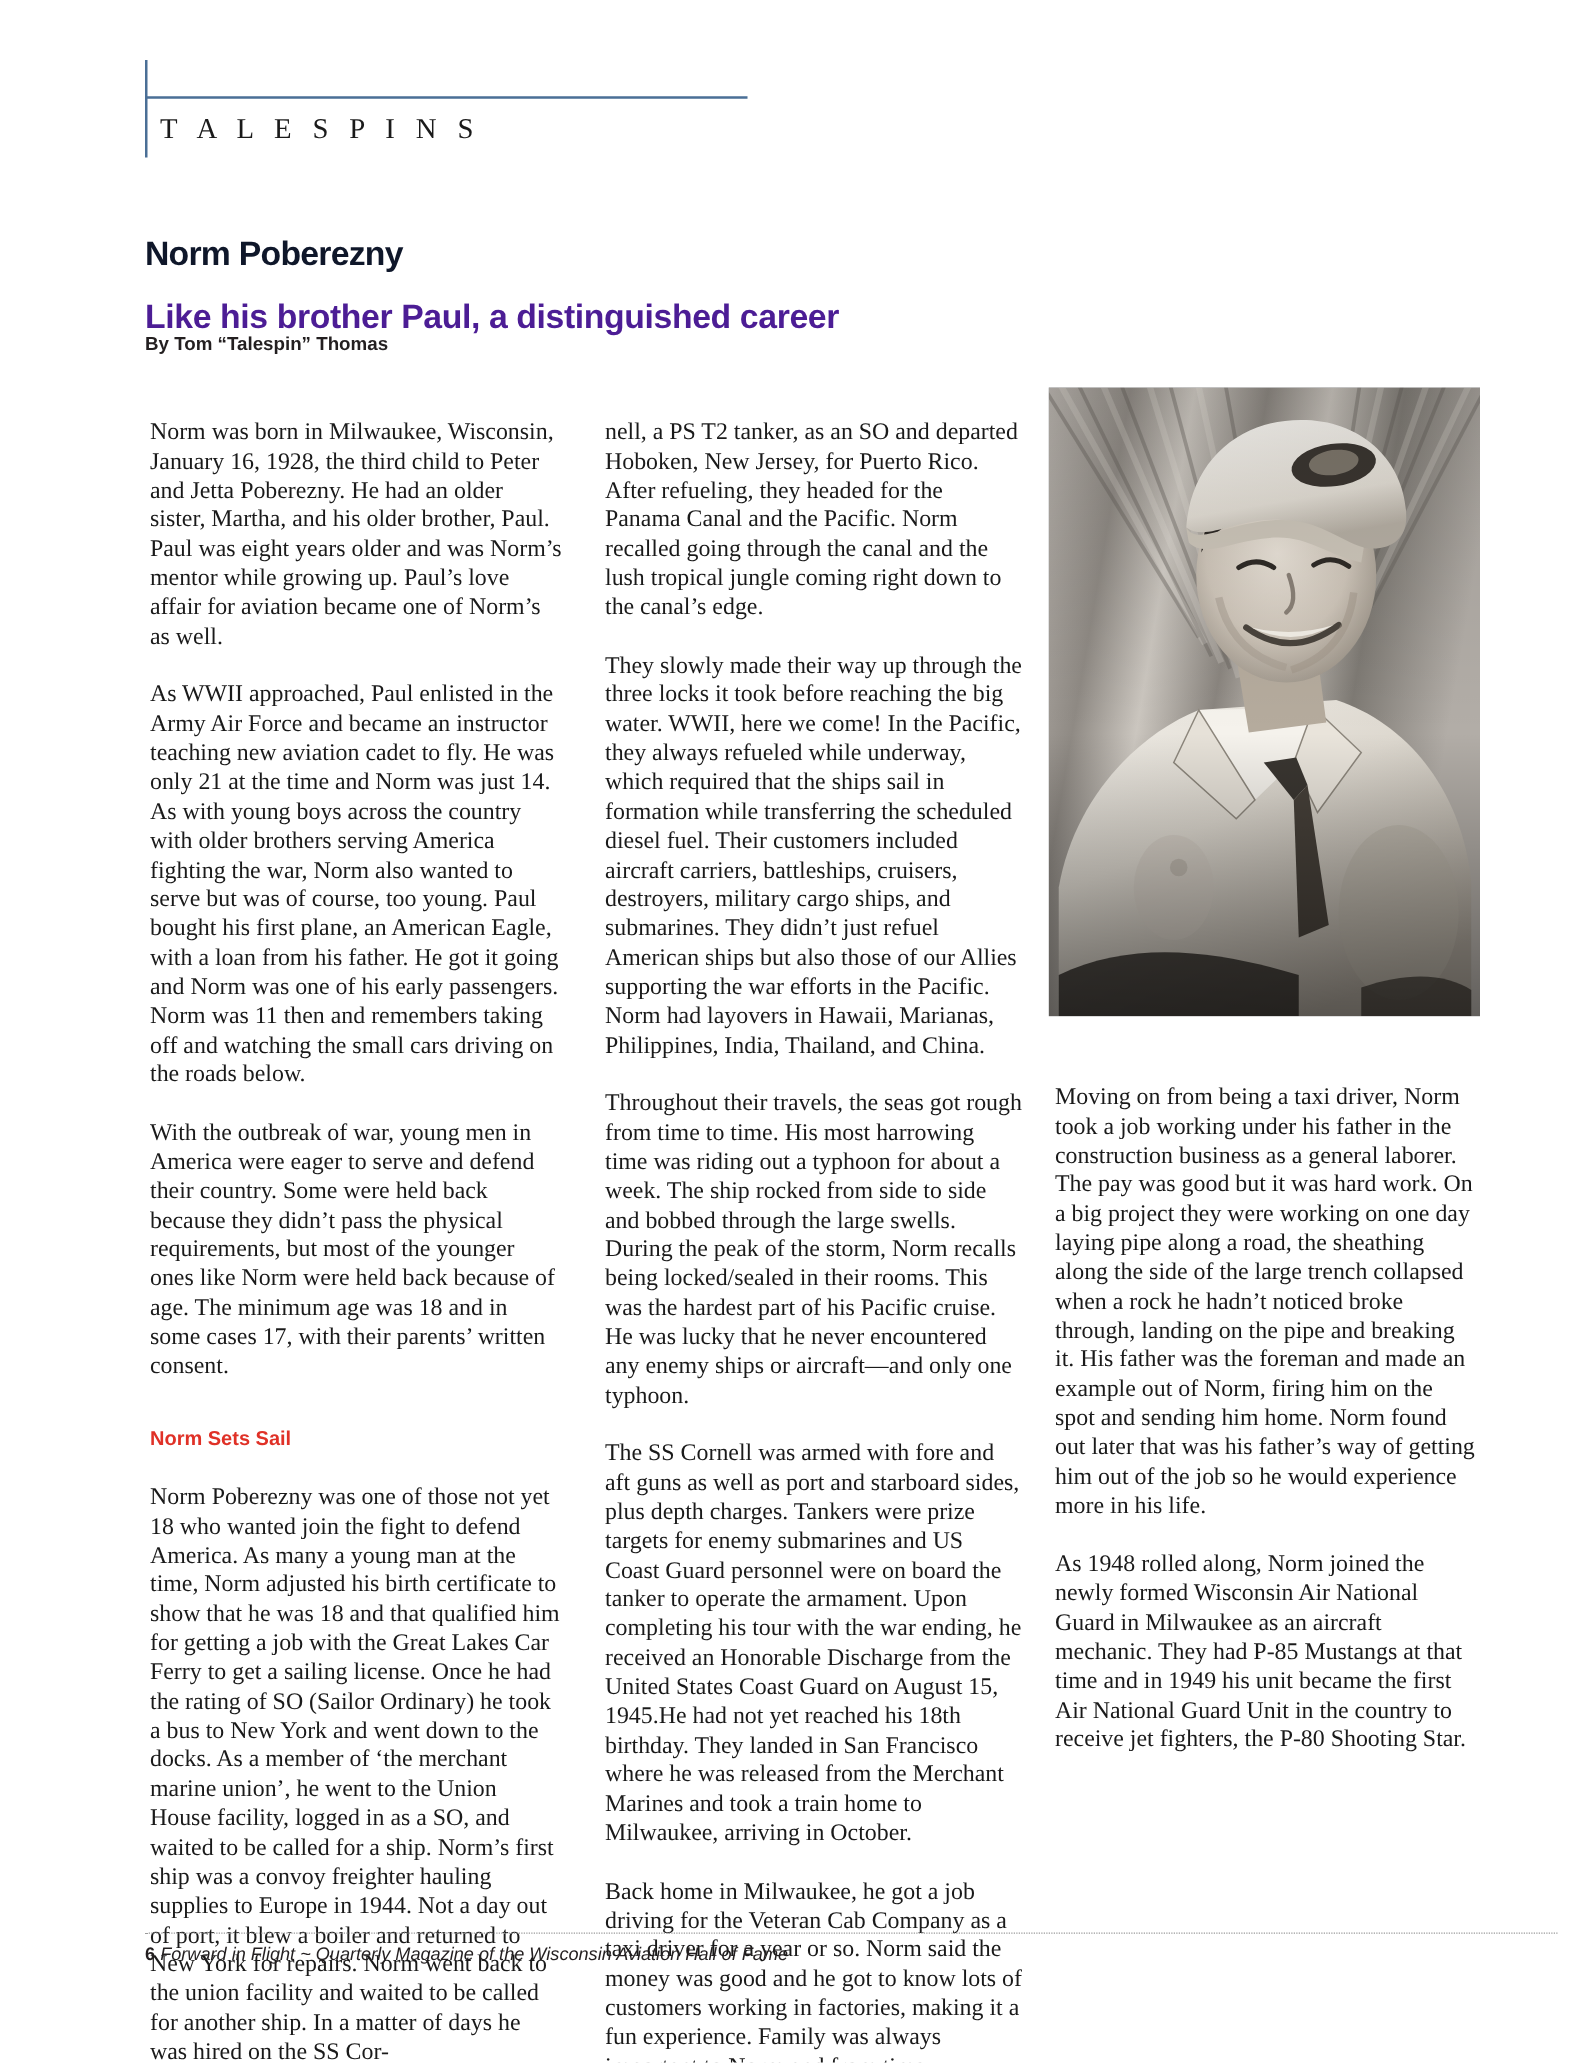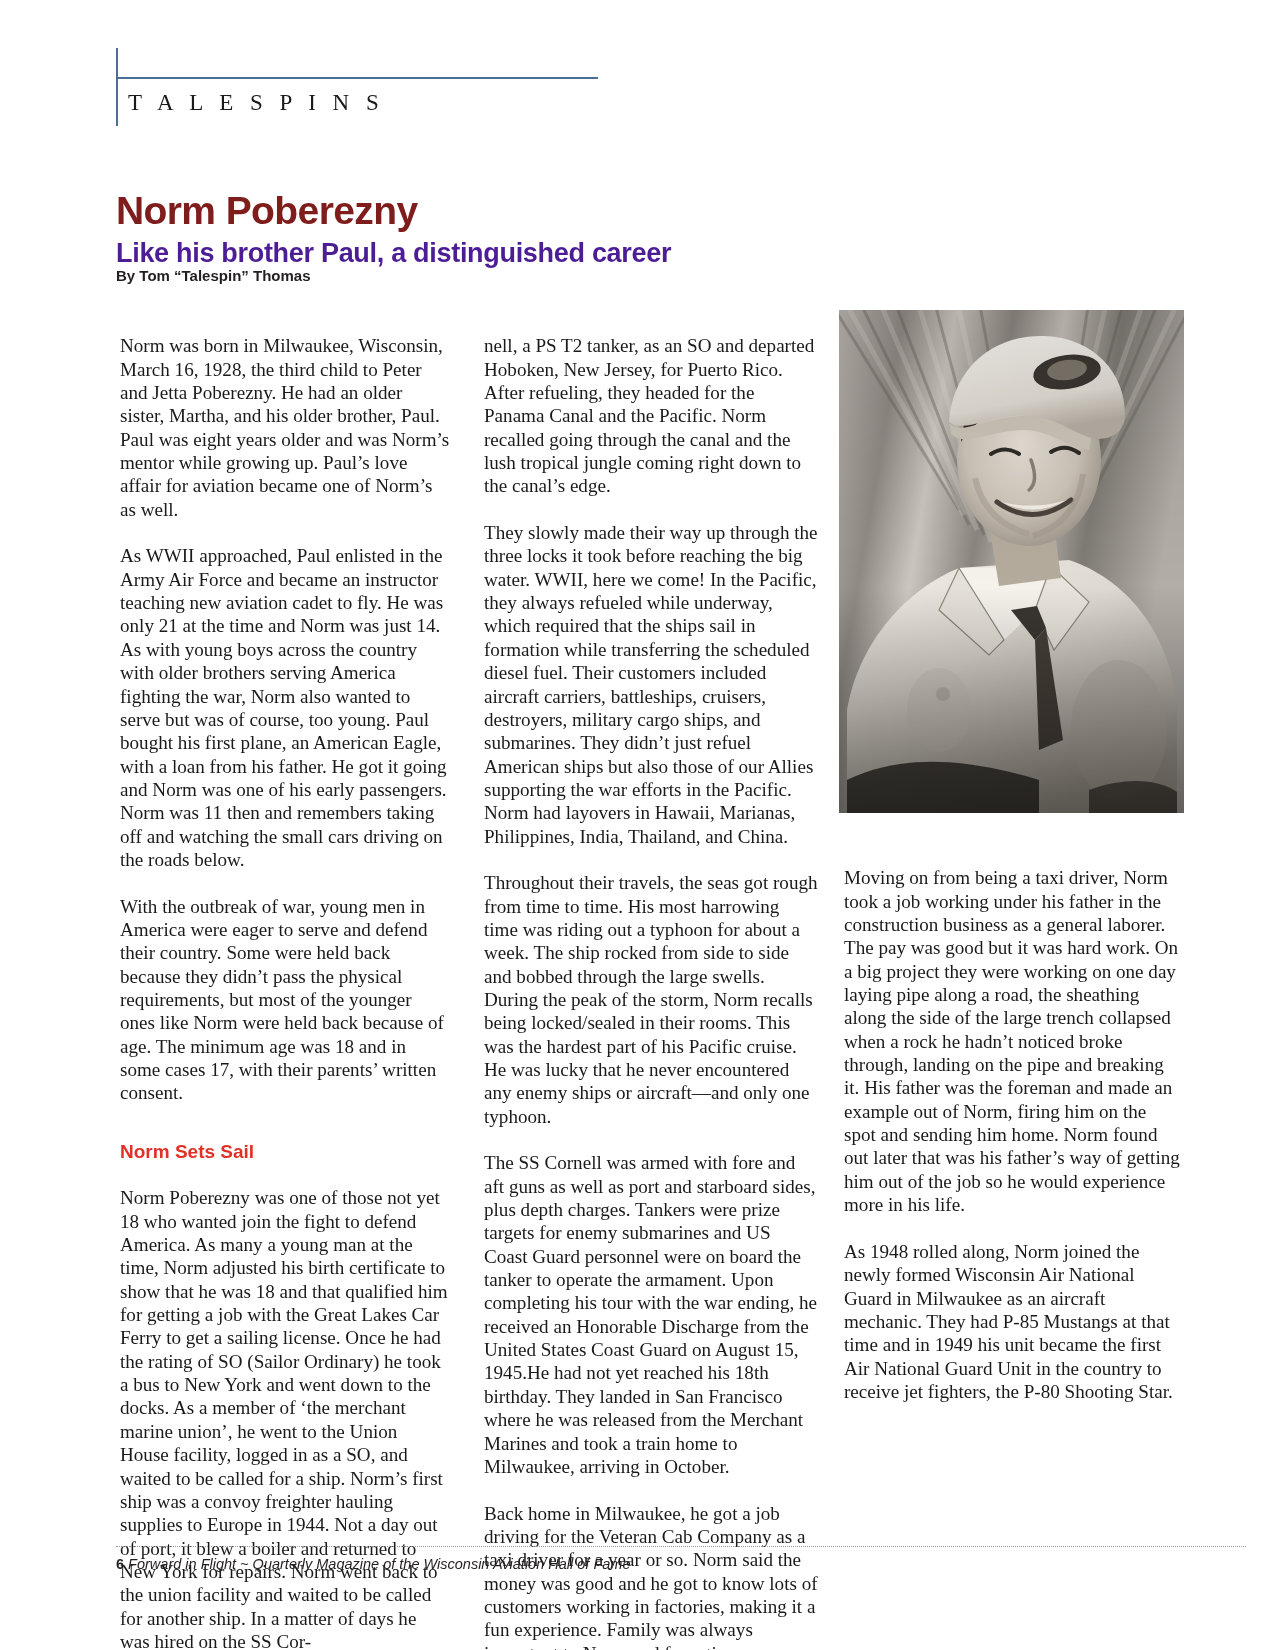--- a/index.html
+++ b/index.html
@@ -58,23 +58,23 @@
     white-space: nowrap;
   }
 
   
   .headline {
     position: absolute;
     left: 72px;
     top: 163px;
     font-family: "Liberation Sans", sans-serif;
     font-weight: bold;
-    font-size: 39px;
+    font-size: 27px;
     letter-spacing: -0.6px;
-    color: #7f1d1d;
+    color: #0f172a;
     line-height: 44px;
     text-align: center;
   }
   .subhead {
     position: absolute;
     left: 72px;
     top: 216px;
     font-family: "Liberation Sans", sans-serif;
     font-weight: bold;
     font-size: 27px;
@@ -107,21 +107,21 @@
   .col1 { left: 76px;  top: 311px; width: 330px; }
   .col2 { left: 440px; top: 311px; width: 334px; }
   .col3a { left: 800px; top: 843px; width: 338px; }
 
   .para { margin: 0; }
   .para + .para { text-indent: 0; }
 
   .section-head {
     font-family: "Liberation Sans", sans-serif;
     font-weight: bold;
-    font-size: 19px;
+    font-size: 16px;
     color: #e03127;
     line-height: 20px;
     margin: 0;
     padding-top: 14px;
     padding-bottom: 1px;
     white-space: normal;
   }
 
   
   .photo {
@@ -267,21 +267,21 @@
       <path d="M 162 192 q 34 16 66 -2 q -32 10 -66 2 Z" fill="#f3efe7"></path>
 
       <path d="M 136 168 q 10 44 54 56" stroke="#a49a8d" stroke-width="6" fill="none" opacity="0.5"></path>
       <path d="M 244 164 q -6 48 -50 62" stroke="#9d9386" stroke-width="6" fill="none" opacity="0.45"></path>
 
       <rect x="0" y="0" width="345" height="503" fill="url(#vig)"></rect>
     </svg>
   </div>
 
   <div class="col col1">
-    <p class="para">Norm was born in Milwaukee, Wisconsin, March 16, 1928, the third child to Peter and Jetta Poberezny. He had an older sister, Martha, and his older brother, Paul. Paul was eight years older and was Norm’s mentor while growing up. Paul’s love affair for aviation became one of Norm’s as well.</p>
+    <p class="para">Norm was born in Milwaukee, Wisconsin, January 16, 1928, the third child to Peter and Jetta Poberezny. He had an older sister, Martha, and his older brother, Paul. Paul was eight years older and was Norm’s mentor while growing up. Paul’s love affair for aviation became one of Norm’s as well.</p>
     <p class="para">    As WWII approached, Paul enlisted in the Army Air Force and became an instructor teaching new aviation cadet to fly. He was only 21 at the time and Norm was just 14. As with young boys across the country with older brothers serving America fighting the war, Norm also wanted to serve but was of course, too young. Paul bought his first plane, an American Eagle, with a loan from his father. He got it going and Norm was one of his early passengers. Norm was 11 then and remembers taking off and watching the small cars driving on the roads below.</p>
     <p class="para">    With the outbreak of war, young men in America were eager to serve and defend their country. Some were held back because they didn’t pass the physical requirements, but most of the younger ones like Norm were held back because of age. The minimum age was 18 and in some cases 17, with their parents’ written consent.</p>
     <p class="section-head">Norm Sets Sail</p>
     <p class="para">Norm Poberezny was one of those not yet 18 who wanted join the fight to defend America. As many a young man at the time, Norm adjusted his birth certificate to show that he was 18 and that qualified him for getting a job with the Great Lakes Car Ferry to get a sailing license. Once he had the rating of SO (Sailor Ordinary) he took a bus to New York and went down to the docks. As a member of ‘the merchant marine union’, he went to the Union House facility, logged in as a SO, and waited to be called for a ship. Norm’s first ship was a convoy freighter hauling supplies to Europe in 1944. Not a day out of port, it blew a boiler and returned to New York for repairs. Norm went back to the union facility and waited to be called for another ship. In a matter of days he was hired on the SS Cor-</p>
   </div>
 
   <div class="col col2">
     <p class="para">nell, a PS T2 tanker, as an SO and departed Hoboken, New Jersey, for Puerto Rico. After refueling, they headed for the Panama Canal and the Pacific. Norm recalled going through the canal and the lush tropical jungle coming right down to the canal’s edge.</p>
     <p class="para">    They slowly made their way up through the three locks it took before reaching the big water. WWII, here we come! In the Pacific, they always refueled while underway, which required that the ships sail in formation while transferring the scheduled diesel fuel. Their customers included aircraft carriers, battleships, cruisers, destroyers, military cargo ships, and submarines. They didn’t just refuel American ships but also those of our Allies supporting the war efforts in the Pacific. Norm had layovers in Hawaii, Marianas, Philippines, India, Thailand, and China.</p>
     <p class="para">    Throughout their travels, the seas got rough from time to time. His most harrowing time was riding out a typhoon for about a week. The ship rocked from side to side and bobbed through the large swells. During the peak of the storm, Norm recalls being locked/sealed in their rooms. This was the hardest part of his Pacific cruise. He was lucky that he never encountered any enemy ships or aircraft—and only one typhoon.</p>

